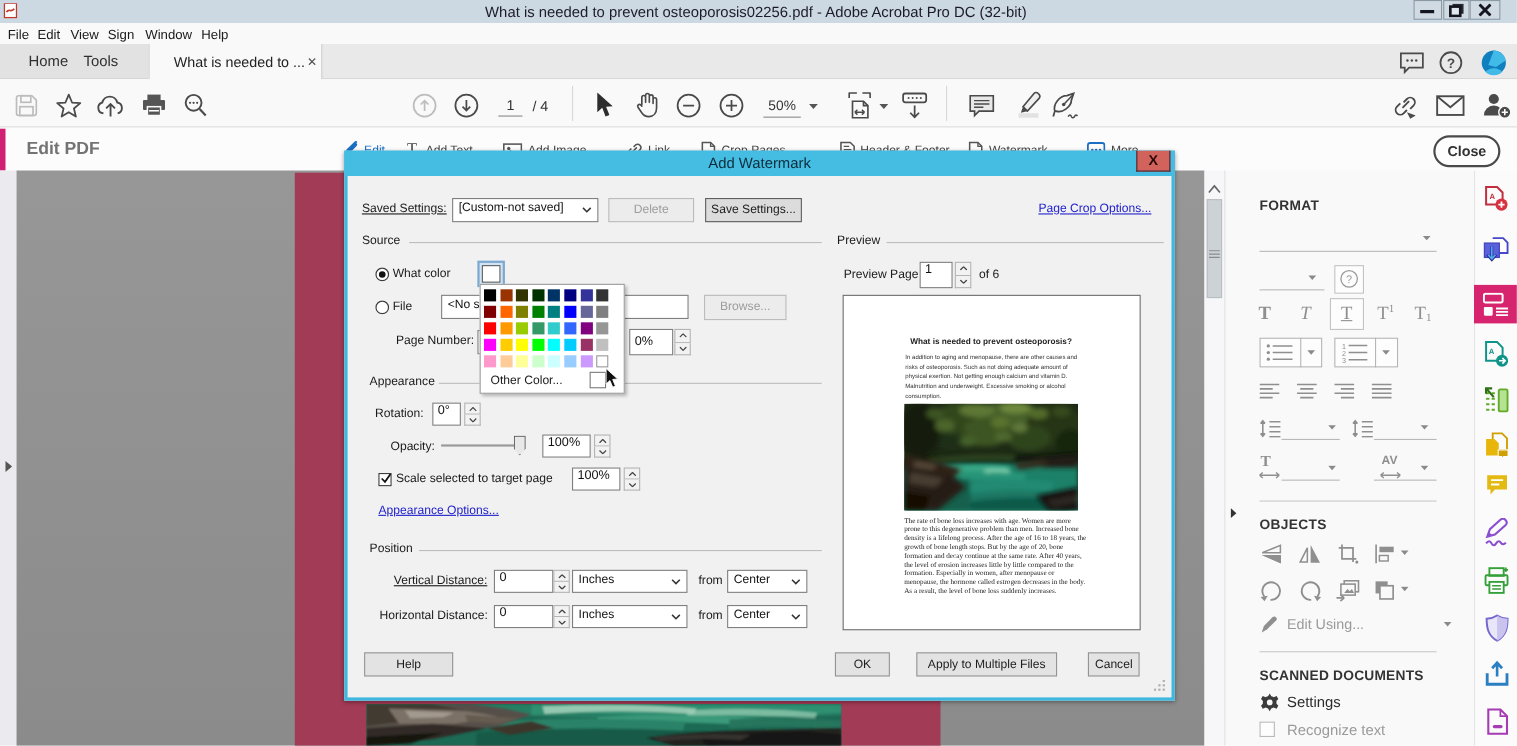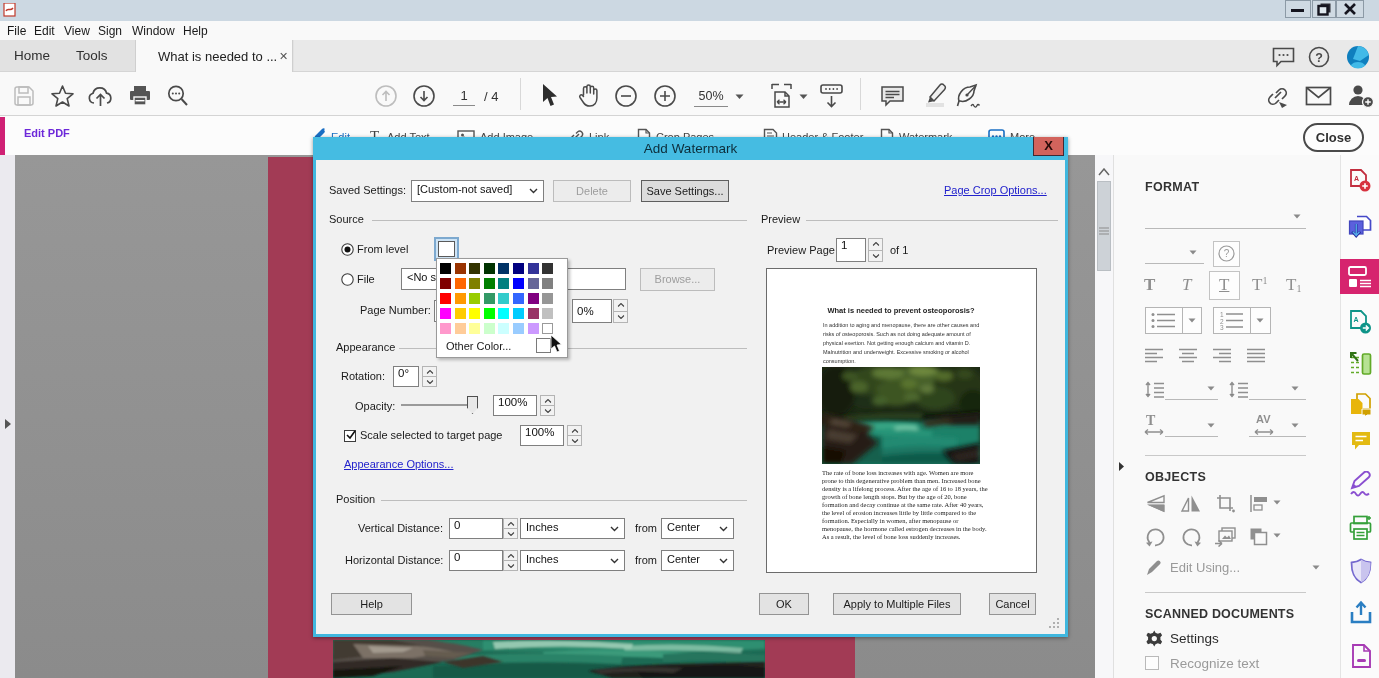--- a/index.html
+++ b/index.html
@@ -16,21 +16,21 @@
 
 #tabbar { left:0; top:40px; width:1379px; height:32px; background:#e2e2e2; border-bottom:1px solid #d5d5d5; }
 .tabtxt { position:absolute; top:48px; font-size:13.5px; color:#303030; }
 #activetab { position:absolute; left:135px; top:40px; width:158px; height:33px; background:#f9f9f9; border-left:1px solid #cfcfcf; border-right:1px solid #cfcfcf; }
 
 #toolbar { left:0; top:72px; width:1379px; height:44px; background:#f9f9f9; border-bottom:1px solid #d4d4d4; }
 .sep { position:absolute; top:6px; width:1px; height:32px; background:#d8d8d8; }
 
 #editrow { left:0; top:116px; width:1379px; height:39px; background:#fcfcfc; }
 #editaccent { left:0; top:117px; width:5px; height:38px; background:#cf2074; }
-#editlabel { left:24px; top:127px; font-size:11px; font-weight:bold; color:#6d28d9; }
+#editlabel { left:24px; top:127px; font-size:16px; font-weight:bold; color:#737373; }
 #closebtn { left:1303px; top:123px; width:61px; height:29px; border:2px solid #4a4a4a; border-radius:15px; background:#fdfdfd; text-align:center; font-size:13px; font-weight:bold; color:#303030; line-height:25px; }
 
 #leftstrip { left:0; top:155px; width:15px; height:523px; background:#ebeaef; }
 #canvas { left:15px; top:155px; width:1080px; height:523px; background:linear-gradient(#979797, #8b8b8b); }
 #page { left:268px; top:157px; width:587px; height:521px; background:#a23b55; }
 
 #vscroll { left:1095px; top:155px; width:18px; height:523px; background:#f7f7f9; }
 #vthumb { left:1097px; top:181px; width:14px; height:90px; background:#cdd2d7; border:1px solid #b9bec3; }
 
 #panel { left:1113px; top:155px; width:227px; height:523px; background:#f9f9f9; border-left:1px solid #e0e0e0; }
@@ -57,20 +57,21 @@
 
 #popup { left:436px; top:258px; width:132px; height:100px; background:#fff; border:1px solid #9a9a9a; box-shadow:2px 2px 3px rgba(0,0,0,.25); }
 .sw { position:absolute; width:11px; height:11px; }
 
 #pvbox { left:766px; top:268px; width:271px; height:305px; background:#fff; border:1px solid #6b6b6b; }
 </style></head>
 <body>
 <div id="app">
 
 <div class="abs" id="titlebar"></div>
+<div class="abs" id="titletext">What is needed to prevent osteoporosis02256.pdf - Adobe Acrobat Pro DC (32-bit)</div>
 <div class="abs winbtn" style="left:1285px;width:26px;"></div>
 <div class="abs winbtn" style="left:1312px;width:24px;"></div>
 <div class="abs winbtn" style="left:1336px;width:28px;"></div>
 <svg class="abs" style="left:1291px;top:9px" width="13" height="4">
       <rect width="13" height="3" fill="#15151f"></rect>
     </svg>
 <svg class="abs" style="left:1317px;top:3px" width="14" height="13" viewBox="0 0 14 13">
       <rect x="3.5" y="0.5" width="10" height="9" fill="#2a2a33"></rect>
       <rect x="1.5" y="3" width="9" height="8.5" fill="#dfe8ee" stroke="#15151f" stroke-width="2.4"></rect>
     </svg>
@@ -86,21 +87,21 @@
 <div class="menuitem" style="left:7px">File</div>
 <div class="menuitem" style="left:34px">Edit</div>
 <div class="menuitem" style="left:64px">View</div>
 <div class="menuitem" style="left:98px">Sign</div>
 <div class="menuitem" style="left:132px">Window</div>
 <div class="menuitem" style="left:183px">Help</div>
 
 <div class="abs" id="tabbar"></div>
 <div class="abs" style="left:294px;top:40px;width:1085px;height:31px;background:#e9e9e9;"></div>
     <div id="activetab"></div>
-<div class="tabtxt" style="left:14px">Home</div>
+<div class="tabtxt" style="left:26px">Home</div>
 <div class="tabtxt" style="left:76px">Tools</div>
 <div class="tabtxt" style="left:158px;color:#222;font-size:13px;top:49px;">What is needed to ...</div>
 <div class="tabtxt" style="left:279px;font-size:11px;color:#555;top:50px;">✕</div>
 
 <div class="abs" id="toolbar"></div>
 <div id="tbicons">
 
   <svg class="abs" style="left:13px;top:85px" width="22" height="22" viewBox="0 0 22 22">
         <g stroke="#bcbcbc" stroke-width="1.5" fill="none">
           <path d="M2 4 a2 2 0 0 1 2-2 H16 L20 6 V18 a2 2 0 0 1-2 2 H4 a2 2 0 0 1-2-2 Z"></path>
@@ -606,41 +607,41 @@
         <path d="M13 2 V8 H19" fill="none" stroke="#a73bb4" stroke-width="1.6"></path>
         <rect x="6" y="16" width="9" height="3" rx="1.5" fill="#a73bb4"></rect>
       </svg>
 </div>
 
 <div class="abs" id="dialog"></div>
 <div class="abs" id="dlgtitle">Add Watermark</div>
 <div class="abs" id="dlgx">X</div>
 <div id="dlgcontent">
 
-  <div class="lbl" style="left:329px;top:184px;">Saved Settings:</div>
+  <div class="lbl" style="left:329px;top:184px;text-decoration:underline;">Saved Settings:</div>
   <div class="ddl" style="left:411px;top:180px;width:133px;height:22px;">
         <span class="tx">[Custom-not saved]</span>
         <svg class="ar" width="9" height="6">
           <path d="M1 1 L4.5 4.5 L8 1" stroke="#333" stroke-width="1.4" fill="none"></path>
         </svg>
       </div>
   <div class="btn dis" style="left:553px;top:180px;width:78px;height:22px;line-height:20px;">Delete</div>
   <div class="btn" style="left:641px;top:180px;width:88px;height:22px;line-height:20px;border-color:#5e5e5e;background:#dcdcdc;">Save Settings...</div>
   <div class="link" style="left:944px;top:184px;">Page Crop Options...</div>
 
   <div class="glabel" style="left:329px;top:213px;">Source</div>
   <div class="gline" style="left:372px;top:220px;width:375px;"></div>
   <div class="glabel" style="left:761px;top:213px;">Preview</div>
   <div class="gline" style="left:806px;top:220px;width:252px;"></div>
 
   <svg class="abs" style="left:341px;top:243px" width="13" height="13">
         <circle cx="6.5" cy="6.5" r="5.7" fill="#fff" stroke="#3c3c3c" stroke-width="1.1"></circle>
         <circle cx="6.5" cy="6.5" r="3" fill="#111"></circle>
       </svg>
-  <div class="lbl" style="left:357px;top:243px;">From level</div>
+  <div class="lbl" style="left:357px;top:243px;">What color</div>
   <div class="abs" style="left:434px;top:237px;width:25px;height:24px;border:2px solid #7da9cf;background:#cfe4f5;"></div>
   <div class="abs" style="left:438px;top:241px;width:17px;height:16px;border:1px solid #5a5a5a;background:#fff;"></div>
 
   <svg class="abs" style="left:341px;top:273px" width="13" height="13">
         <circle cx="6.5" cy="6.5" r="5.7" fill="#fff" stroke="#3c3c3c" stroke-width="1.1"></circle>
       </svg>
   <div class="lbl" style="left:357px;top:273px;">File</div>
   <div class="ddl" style="left:401px;top:268px;width:225px;height:22px;">
         <span class="tx">&lt;No source file selected&gt;</span>
       </div>
@@ -709,21 +710,21 @@
         <div>
           <svg width="7" height="4">
             <path d="M0.5 0.5 L3.5 3.5 L6.5 0.5" stroke="#444" stroke-width="1.1" fill="none"></path>
           </svg>
         </div>
       </div>
   <div class="link" style="left:344px;top:458px;">Appearance Options...</div>
 
   <div class="glabel" style="left:336px;top:493px;">Position</div>
   <div class="gline" style="left:381px;top:500px;width:366px;"></div>
-  <div class="lbl" style="left:358px;top:522px;">Vertical Distance:</div>
+  <div class="lbl" style="left:358px;top:522px;text-decoration:underline;">Vertical Distance:</div>
   <div class="inp" style="left:449px;top:518px;width:54px;height:21px;">0</div>
   <div class="spin" style="left:503px;top:518px;height:21px;">
         <div>
           <svg width="7" height="4">
             <path d="M0.5 3.5 L3.5 0.5 L6.5 3.5" stroke="#444" stroke-width="1.1" fill="none"></path>
           </svg>
         </div>
         <div>
           <svg width="7" height="4">
             <path d="M0.5 0.5 L3.5 3.5 L6.5 0.5" stroke="#444" stroke-width="1.1" fill="none"></path>
@@ -778,21 +779,21 @@
           <svg width="7" height="4">
             <path d="M0.5 3.5 L3.5 0.5 L6.5 3.5" stroke="#444" stroke-width="1.1" fill="none"></path>
           </svg>
         </div>
         <div>
           <svg width="7" height="4">
             <path d="M0.5 0.5 L3.5 3.5 L6.5 0.5" stroke="#444" stroke-width="1.1" fill="none"></path>
           </svg>
         </div>
       </div>
-  <div class="lbl" style="left:890px;top:244px;">of 1</div>
+  <div class="lbl" style="left:890px;top:244px;">of 6</div>
 
   <div class="btn" style="left:331px;top:593px;width:81px;height:22px;line-height:20px;">Help</div>
   <div class="btn" style="left:759px;top:593px;width:50px;height:22px;line-height:20px;">OK</div>
   <div class="btn" style="left:833px;top:593px;width:128px;height:22px;line-height:20px;">Apply to Multiple Files</div>
   <div class="btn" style="left:989px;top:593px;width:47px;height:22px;line-height:20px;">Cancel</div>
 </div>
 
 <svg class="abs" style="left:1049px;top:618px" width="12" height="12">
       <g fill="#b0b0b0">
         <rect x="8" y="0" width="2" height="2"></rect>

